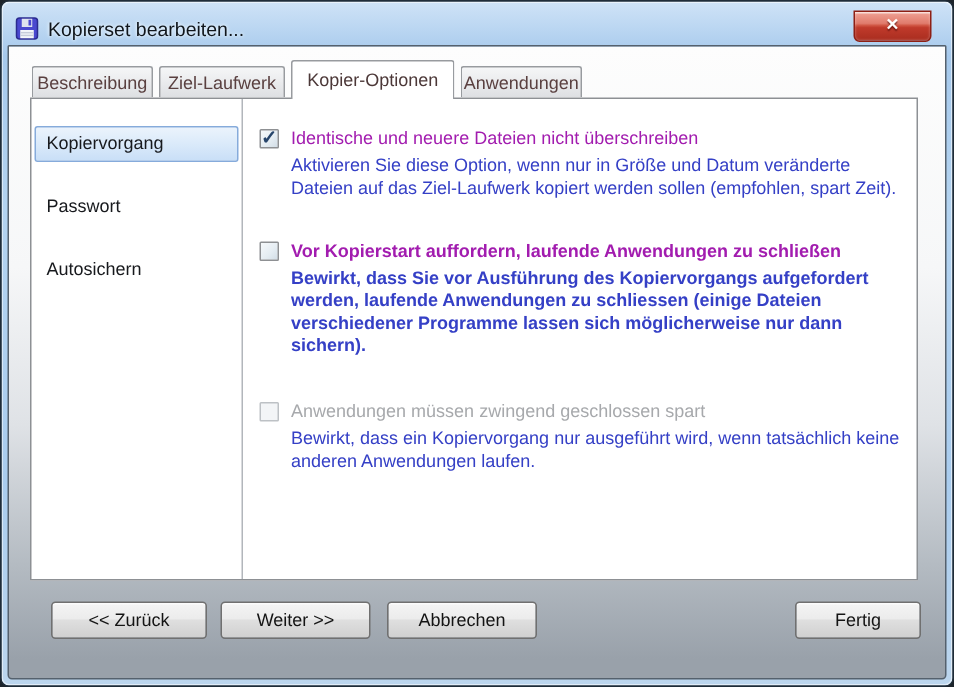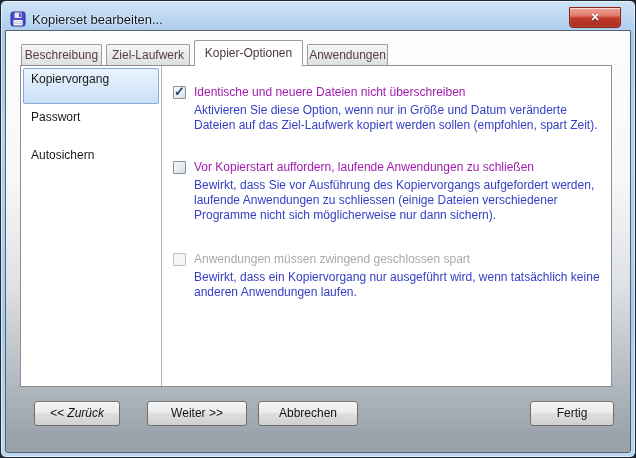--- a/index.html
+++ b/index.html
@@ -31,42 +31,42 @@
   .tab.active{top:9px;height:26px;background:#fff;z-index:3;color:#4c3838;line-height:24px;
     box-shadow:inset 0 1px 0 #fff;}
   .tab0{left:15px;width:81px;}
   .tab1{left:100px;width:84px;}
   .tab2{left:188px;width:109px;}
   .tab3{left:301px;width:81px;}
 
   
   .tabpage{position:absolute;left:14px;top:34px;width:592px;height:322px;background:#fff;border:1px solid #8d9094;z-index:2;box-sizing:border-box;}
   .sidebar{position:absolute;left:0;top:0;bottom:0;width:140px;border-right:1px solid #b2b6bb;}
-  .side-item{box-sizing:border-box;margin:2px 2px 0 2px;height:36px;padding-left:7px;font-size:12px;color:#17191d;line-height:21px;border:1px solid transparent;border-radius:2px;cursor:default;white-space:nowrap;}
+  .side-item{box-sizing:border-box;margin:18px 2px 0 2px;height:24px;padding-left:7px;font-size:12px;color:#17191d;line-height:21px;border:1px solid transparent;border-radius:2px;cursor:default;white-space:nowrap;}
   .side-item.selected{background:linear-gradient(180deg,#ebf3fc 0%,#dcebfa 45%,#c9dff7 100%);border-color:#86abdb;}
 
   .content{position:absolute;left:152px;top:19px;width:428px;}
   .opt{margin:0;}
   .opt-row{display:flex;align-items:flex-start;}
   .cb{flex:0 0 auto;box-sizing:border-box;width:13px;height:13px;margin:1px 8px 0 0;border:1px solid #8e9093;border-radius:1px;
     background:linear-gradient(135deg,#f6f9fb 0%,#e4ecf2 60%,#d2dde6 100%);position:relative;cursor:default;}
   .cb .mark{position:absolute;left:0px;top:-3px;font-size:13px;font-weight:bold;color:#27456b;line-height:16px;}
   .cb.disabled{border-color:#bdc1c5;background:#f3f5f7;}
   .opt-label{font-size:12px;color:#a21caf;line-height:15px;cursor:default;}
   .opt.disabled .opt-label{color:#a7a9ac;}
   .opt-desc{margin:3px 0 0 21px;font-size:12px;color:#3540c6;line-height:15px;}
   .opt.m1{margin-bottom:27px;}
-  .opt.m2{margin-bottom:29px;}
+  .opt.m2{margin-bottom:29px;font-weight:bold;}
 
   
   .btn{position:absolute;box-sizing:border-box;height:25px;border:1px solid #707070;border-radius:3px;
     background:linear-gradient(180deg,#f4f4f4 0%,#ececec 45%,#dfdfdf 50%,#d0d0d0 100%);
     box-shadow:inset 0 1px 0 #fbfbfb;font-family:"Liberation Sans",sans-serif;
     font-size:12px;color:#141414;text-align:center;line-height:23px;cursor:default;}
-  .btn-back{left:28px;bottom:26px;width:86px;font-style:italic;}
+  .btn-back{left:28px;bottom:26px;width:104px;}
   .btn-next{left:141px;bottom:26px;width:100px;}
   .btn-cancel{left:252px;bottom:26px;width:100px;}
   .btn-finish{right:16px;bottom:26px;width:84px;}
 </style>
 </head>
 <body>
 
 <div id="stage">
   <div class="window">
 
@@ -110,21 +110,21 @@
               <span class="opt-label">Identische und neuere Dateien nicht überschreiben</span>
             </div>
             <div class="opt-desc">Aktivieren Sie diese Option, wenn nur in Größe und Datum veränderte Dateien auf das Ziel-Laufwerk kopiert werden sollen (empfohlen, spart Zeit).</div>
           </div>
 
           <div class="opt m2">
             <div class="opt-row">
               <span class="cb"></span>
               <span class="opt-label">Vor Kopierstart auffordern, laufende Anwendungen zu schließen</span>
             </div>
-            <div class="opt-desc">Bewirkt, dass Sie vor Ausführung des Kopiervorgangs aufgefordert werden, laufende Anwendungen zu schliessen (einige Dateien verschiedener Programme nicht sich möglicherweise nur dann sichern).</div>
+            <div class="opt-desc">Bewirkt, dass Sie vor Ausführung des Kopiervorgangs aufgefordert werden, laufende Anwendungen zu schliessen (einige Dateien verschiedener Programme lassen sich möglicherweise nur dann sichern).</div>
           </div>
 
           <div class="opt disabled">
             <div class="opt-row">
               <span class="cb disabled"></span>
               <span class="opt-label">Anwendungen müssen zwingend geschlossen spart</span>
             </div>
             <div class="opt-desc">Bewirkt, dass ein Kopiervorgang nur ausgeführt wird, wenn tatsächlich keine anderen Anwendungen laufen.</div>
           </div>
 

